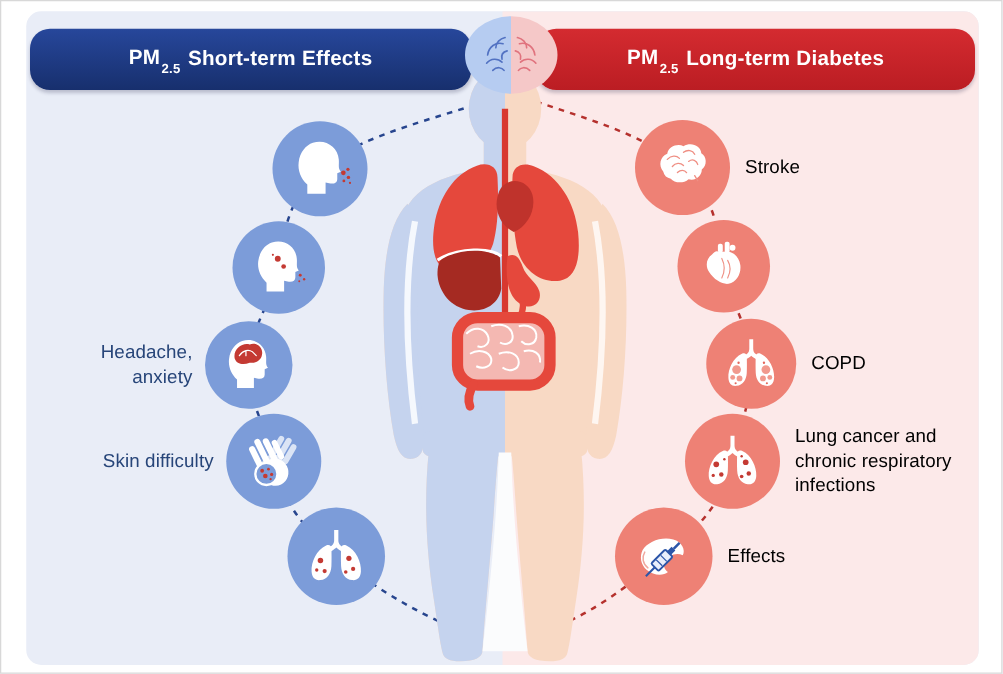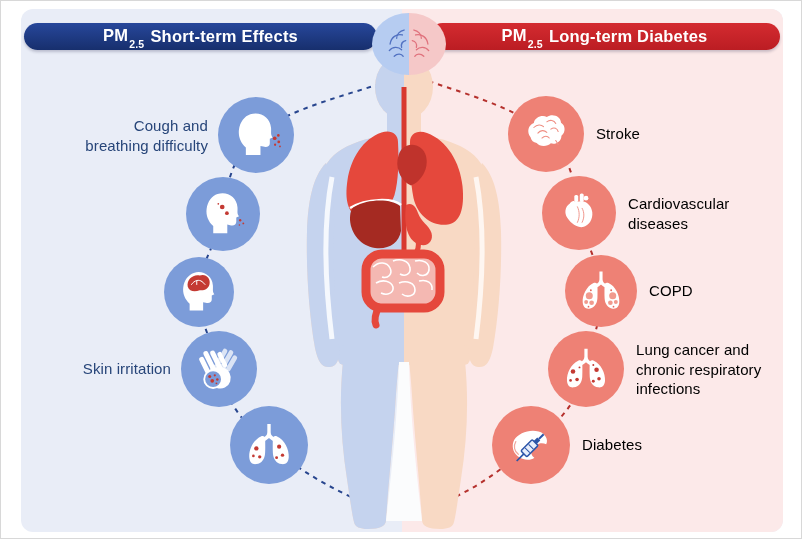--- a/index.html
+++ b/index.html
@@ -15,21 +15,21 @@
   .panel{
     position:absolute;left:20px;top:8px;width:762px;height:523px;
     border-radius:12px;overflow:hidden;background:#e9edf7;
   }
   .bg-right{
     position:absolute;left:381px;top:0;width:381px;height:523px;
     background:#fce9e9;
   }
   .scene{position:absolute;left:0;top:0;}
   .banner{
-    position:absolute;height:27px;border-radius:16px;
+    position:absolute;height:49px;border-radius:16px;
     display:flex;align-items:center;justify-content:center;
     color:#fff;font-size:16.5px;font-weight:700;letter-spacing:.2px;
     box-shadow:0 2px 3px rgba(20,20,60,.22);
     z-index:3;
   }
   .banner-left{left:3px;top:14px;width:353px;background:linear-gradient(180deg,#27479b,#172f6d);}
   .banner-right{left:408px;top:14px;width:351px;background:linear-gradient(180deg,#d42b30,#bb1d23);}
   .banner sub{font-size:10.5px;line-height:1;margin-left:1px;transform:translateY(3px);display:inline-block;}
   .banner .banner-title{margin-left:6px;}
   .center-brain{
@@ -287,25 +287,23 @@
         <line x1="8" y1="34" x2="20" y2="34" stroke="#2c55a8" stroke-width="2"></line>
         <rect x="20" y="29" width="19" height="10" rx="1.5" fill="#e8eefb" stroke="#2c55a8" stroke-width="1.8"></rect>
         <line x1="26" y1="30" x2="26" y2="38" stroke="#2c55a8" stroke-width="1.2"></line>
         <line x1="32" y1="30" x2="32" y2="38" stroke="#2c55a8" stroke-width="1.2"></line>
         <rect x="39" y="31.5" width="6" height="5" fill="#2c55a8"></rect>
         <rect x="45" y="33" width="8" height="2.4" fill="#2c55a8"></rect>
       </g>
     </svg>
   </div>
 
-  <div class="label l-left" style="top:126px;right:575px">Cough and
-breathing difficulty</div>
-  <div class="label l-left" style="top:360px;right:612px">Skin irritation</div>
+  <div class="label l-left" style="top:283px;right:629px">Headache,
+anxiety</div>
+  <div class="label l-left" style="top:360px;right:612px">Skin difficulty</div>
 
   <div class="label l-right" style="top:125px;left:575px">Stroke</div>
-  <div class="label l-right" style="top:204px;left:607px">Cardiovascular
-diseases</div>
   <div class="label l-right" style="top:282px;left:628px">COPD</div>
   <div class="label l-right" style="top:360px;left:615px">Lung cancer and
 chronic respiratory
 infections</div>
-  <div class="label l-right" style="top:436px;left:561px">Diabetes</div>
+  <div class="label l-right" style="top:436px;left:561px">Effects</div>
 </div>
 
 </body></html>

